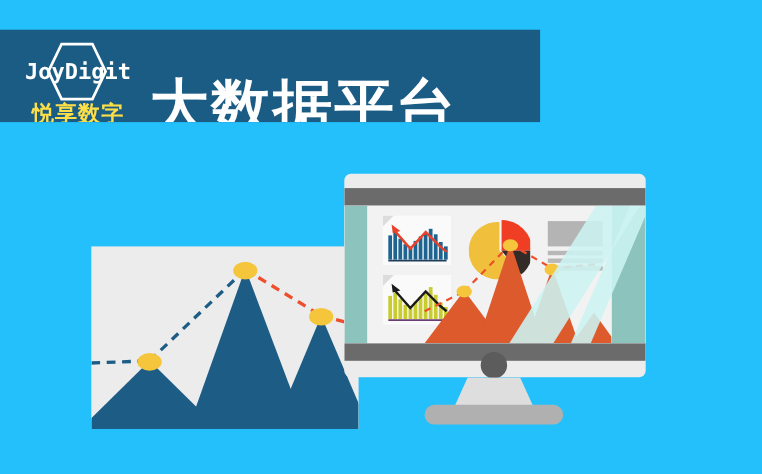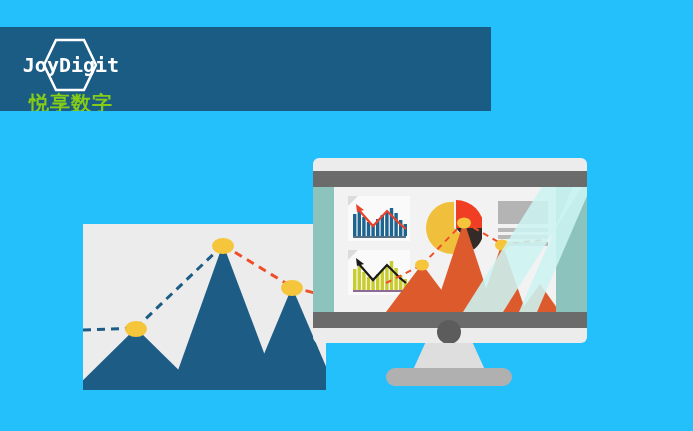--- a/index.html
+++ b/index.html
@@ -55,21 +55,21 @@
     letter-spacing: 0px;
     line-height: 22px;
     white-space: nowrap;
   }
   #logo-subtext {
     position: absolute;
     left: 0;
     top: 54px;
     width: 110px;
     text-align: center;
-    color: #84cc16;
+    color: #fde047;
     font-family: "DejaVu Sans", sans-serif;
     font-size: 20px;
     font-weight: bold;
     letter-spacing: 1px;
     line-height: 24px;
     white-space: nowrap;
   }
   #banner-title {
     position: absolute;
     left: 136px;
@@ -243,20 +243,21 @@
   <div id="banner">
 
     <div id="logo-block">
       <svg class="hexagon" viewBox="0 0 56 54">
         <polygon points="14,2 42,2 54,27 42,52 14,52 2,27" fill="none" stroke="#ffffff" stroke-width="2.5"></polygon>
       </svg>
       <div id="logo-wordmark">JoyDigit</div>
       <div id="logo-subtext">悦享数字</div>
     </div>
 
+    <div id="banner-title">大数据平台</div>
   </div>
 
   <div id="left-panel">
     <svg width="243" height="166" viewBox="0 0 243 166">
 
       <polygon points="-10,166 53,104 116,166" fill="#1d5c85"></polygon>
       <polygon points="88,166 140,20 195,166" fill="#1d5c85"></polygon>
       <polygon points="166,166 209,63 253,166" fill="#1d5c85"></polygon>
 
       <polyline points="0,106 53,104" fill="none" stroke="#1d5c85" stroke-width="3" stroke-dasharray="8,6"></polyline>

